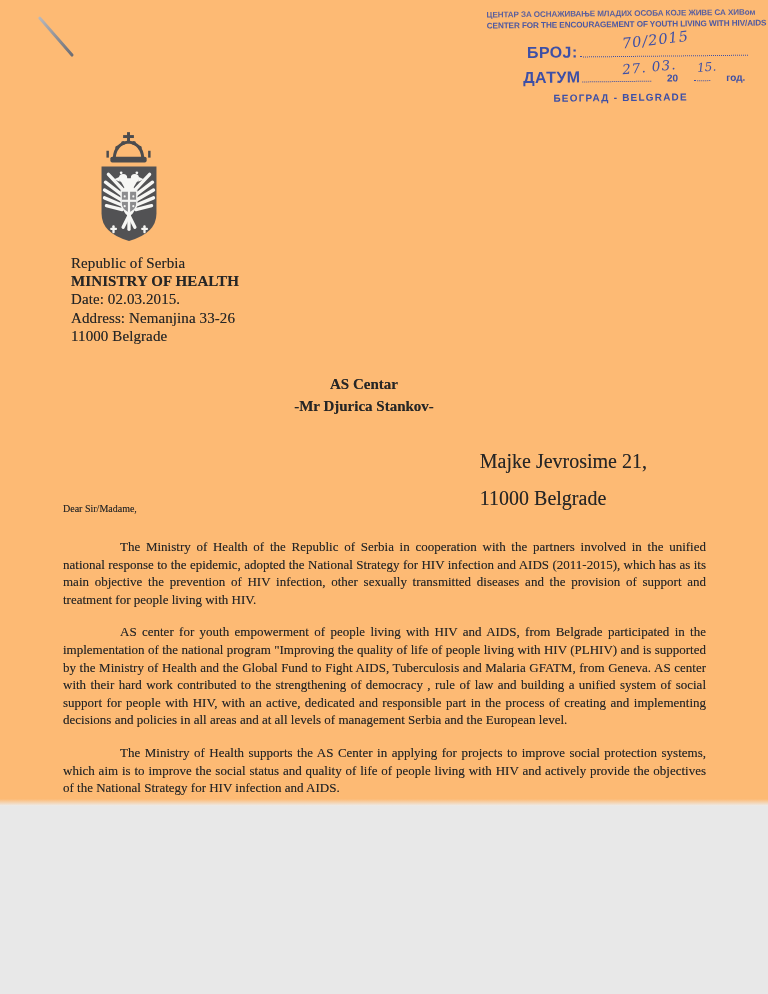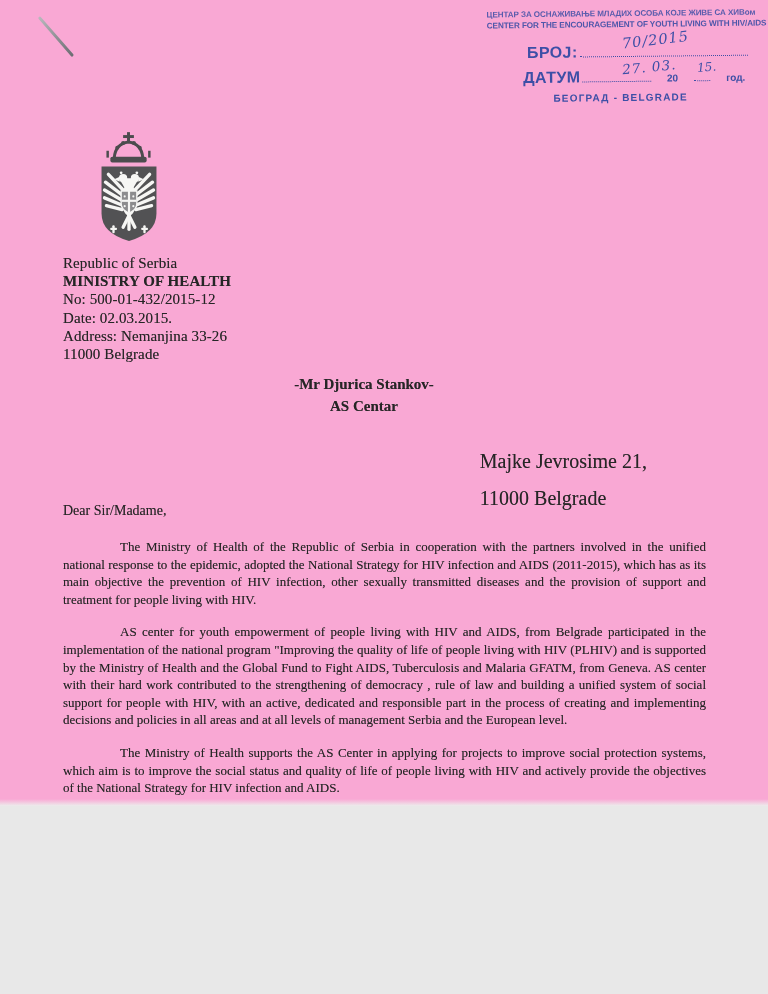--- a/index.html
+++ b/index.html
@@ -1,18 +1,18 @@
 <!DOCTYPE html>
 <html><head>
 <meta charset="utf-8">
 <style>
   html,body{margin:0;padding:0;background:#e8e8e8;}
   .page{
     position:relative;width:768px;height:806px;margin:0 auto;
-    background:#f9a8d4;overflow:hidden;
+    background:#fdba74;overflow:hidden;
     font-family:"Liberation Serif", serif;color:#262626;
   }
   .page::after{
     content:"";position:absolute;left:0;bottom:0;width:100%;height:7px;
     background:linear-gradient(to bottom,rgba(255,255,255,0),#ececec);
   }
   
   .scan-mark{
     position:absolute;left:40px;top:16px;width:52px;height:2.5px;border-radius:2px;
     background:linear-gradient(to right,#b9b9bd,#6c6c72);
@@ -46,38 +46,38 @@
   .hand-date{font-size:13.5px;top:-13px;left:40px;transform:rotate(-5deg);letter-spacing:1px;}
   .hand-year{font-size:12px;top:-11px;left:3px;transform:rotate(-4deg);}
   .s-city{
     font-size:10px;font-weight:bold;letter-spacing:1.2px;
     margin-top:6px;margin-left:66px;
   }
   
   .coat{position:absolute;left:78px;top:131px;}
   
   .sender{
-    position:absolute;left:63px;top:254px;
+    position:absolute;left:71px;top:254px;
     font-size:15px;line-height:18.2px;letter-spacing:.1px;
     text-shadow:0 0 .5px rgba(40,40,40,.5);
   }
   .bold{font-weight:bold;}
   
   .recipient{
     position:absolute;left:244px;top:374px;width:240px;text-align:center;
     font-size:15px;font-weight:bold;line-height:21.5px;
     text-shadow:0 0 .5px rgba(40,40,40,.5);
   }
   .recipient-addr{
     position:absolute;right:121px;top:443px;text-align:left;
     font-size:20px;line-height:37px;
     text-shadow:0 0 .4px rgba(40,40,40,.45);
   }
   .salutation{
-    position:absolute;left:63px;top:503px;font-size:14px;
+    position:absolute;left:63px;top:503px;font-size:10px;
     text-shadow:0 0 .4px rgba(40,40,40,.45);
   }
   .letter-body{
     position:absolute;left:63px;top:538px;width:643px;
     font-size:13px;line-height:17.6px;text-align:justify;
     text-shadow:0 0 .4px rgba(40,40,40,.45);
   }
   .letter-body p{margin:0 0 15px 0;text-indent:57px;}
 </style>
 </head>
@@ -162,29 +162,28 @@
       <circle cx="47.6" cy="66.5" r="1.1"></circle>
         <circle cx="56.4" cy="66.5" r="1.1"></circle>
       <circle cx="47.6" cy="76.5" r="1.1"></circle>
         <circle cx="56.4" cy="76.5" r="1.1"></circle>
     </g>
   </svg>
 
   <div class="sender">
     <div>Republic of Serbia</div>
     <div class="bold">MINISTRY OF HEALTH</div>
-    <div>No: 500-01-432/2015-12</div>
     <div>Date: 02.03.2015.</div>
     <div>Address: Nemanjina 33-26</div>
     <div>11000 Belgrade</div>
   </div>
 
   <div class="recipient">
+    <div>AS Centar</div>
     <div>-Mr Djurica Stankov-</div>
-    <div>AS Centar</div>
   </div>
 
   <div class="recipient-addr">
     <div>Majke Jevrosime 21,</div>
     <div>11000 Belgrade</div>
   </div>
 
   <div class="salutation">Dear Sir/Madame,</div>
 
   <div class="letter-body">

